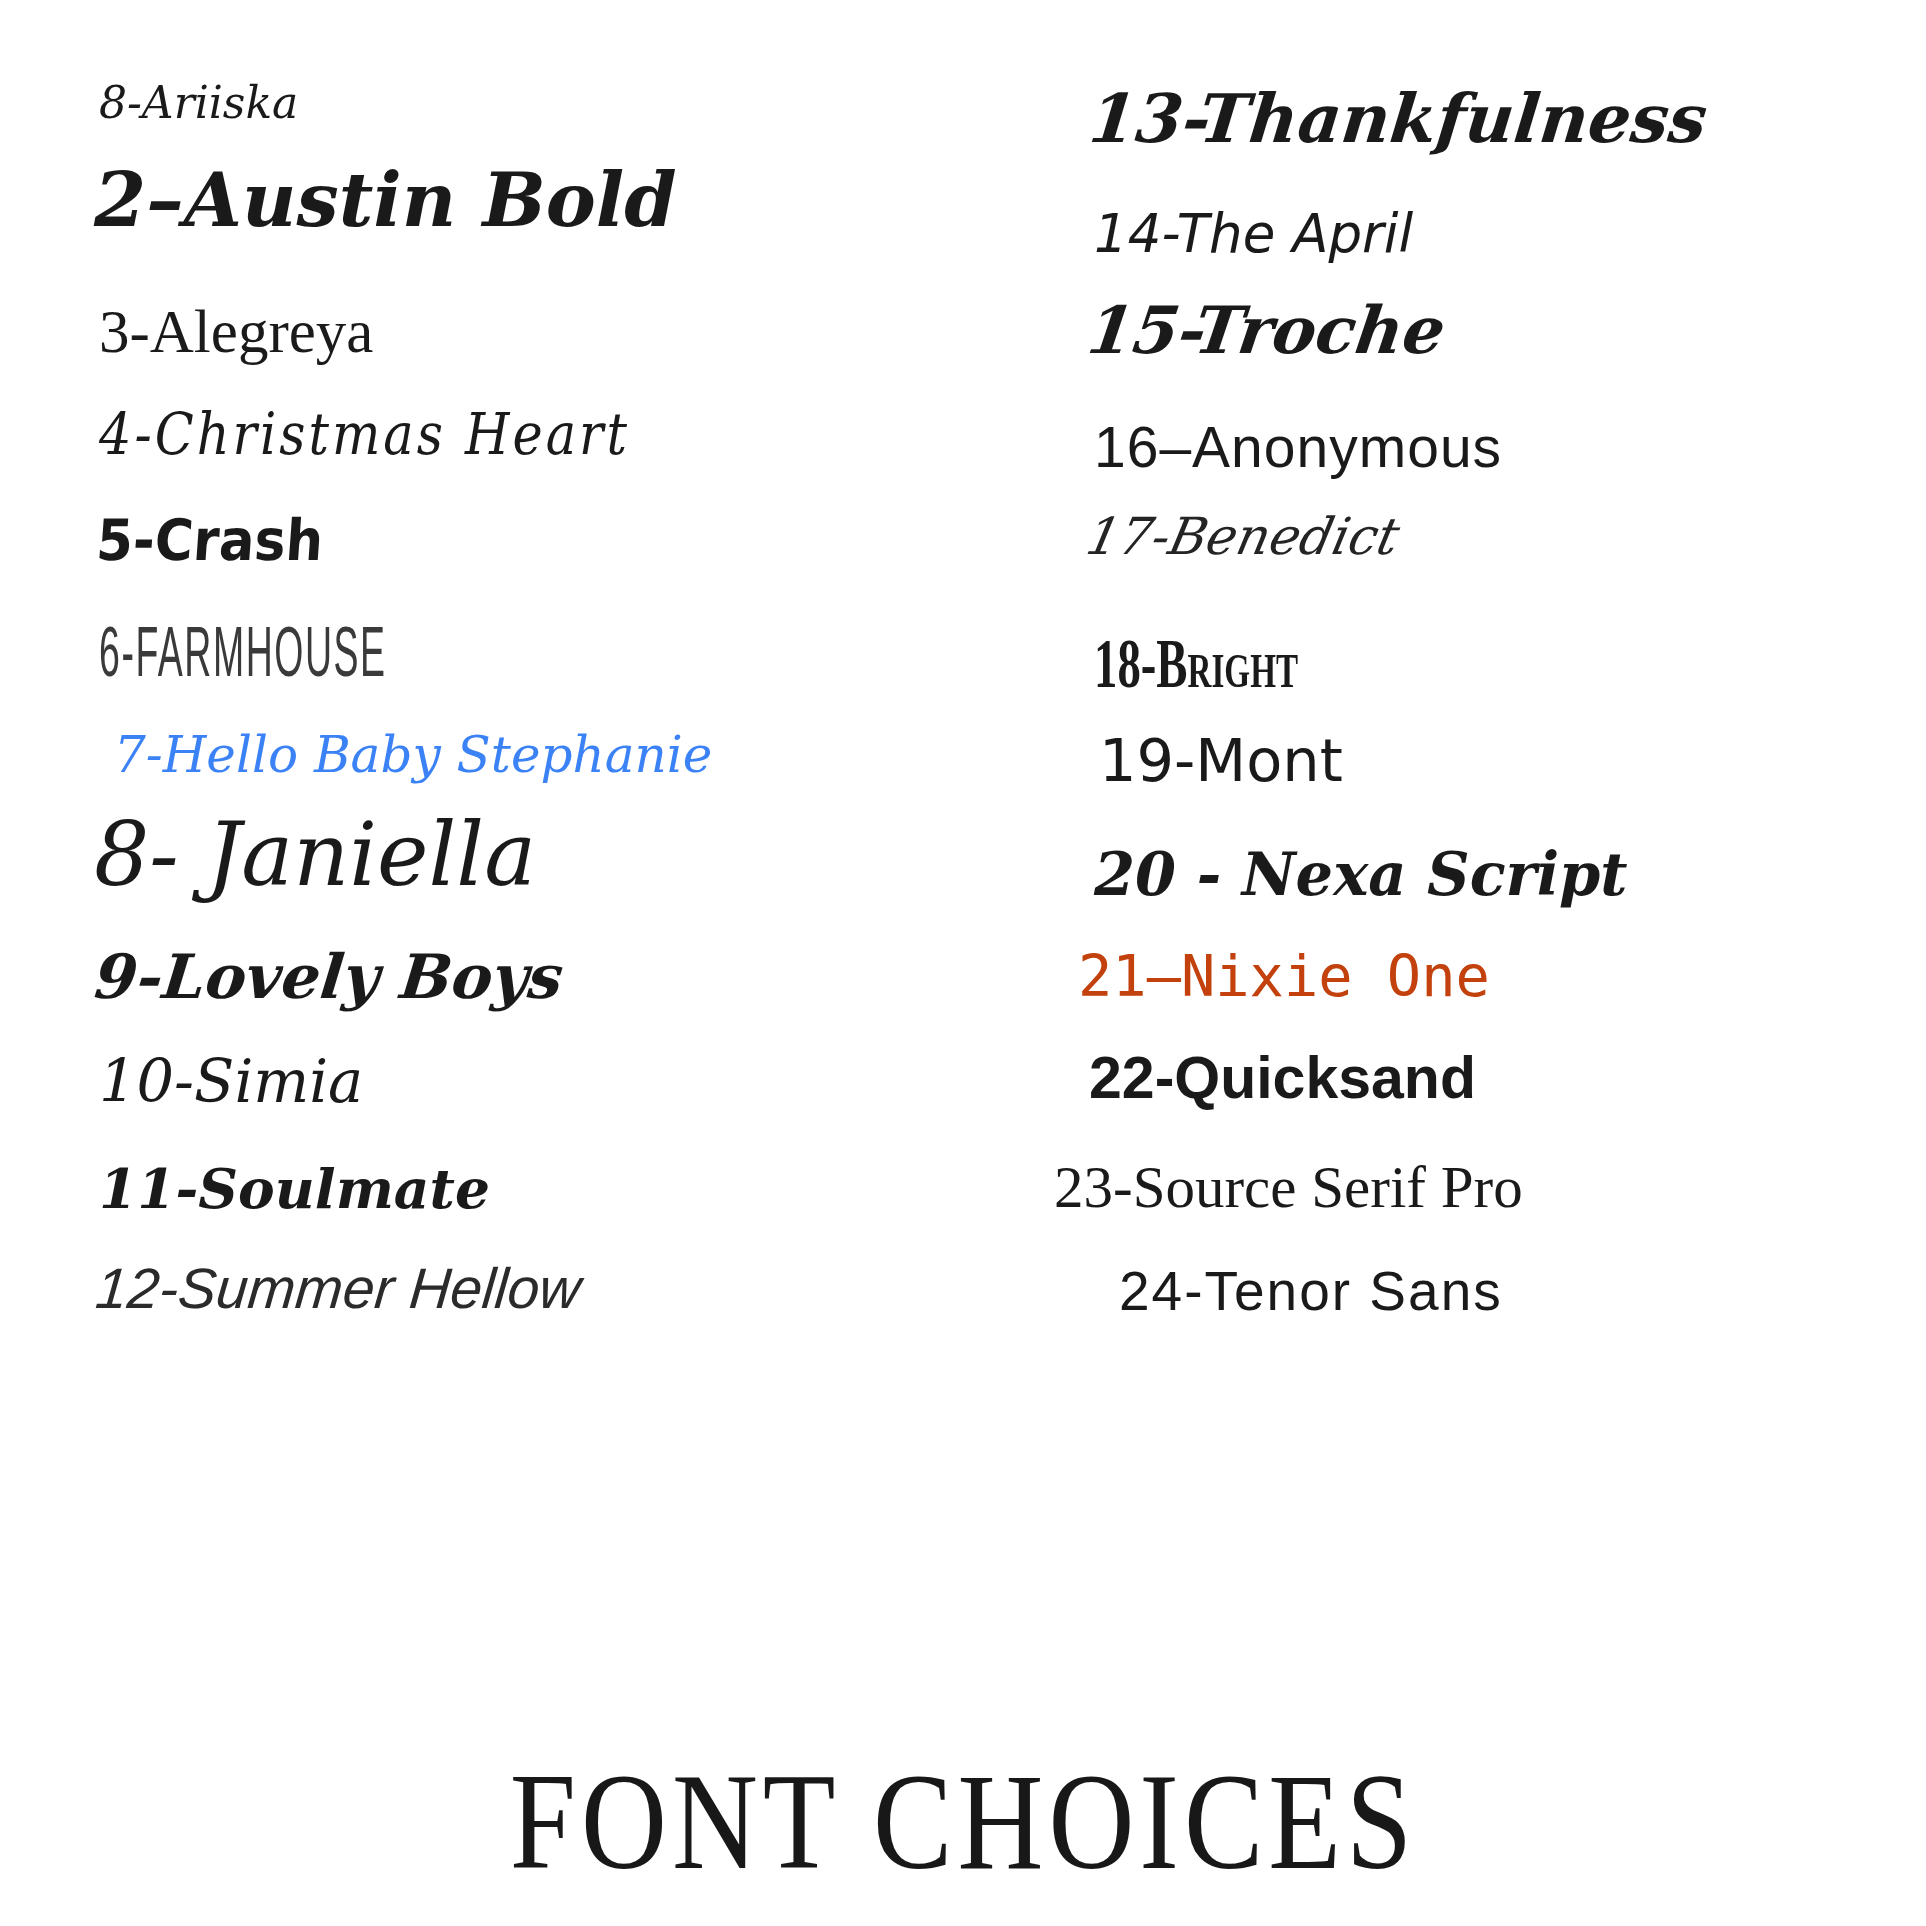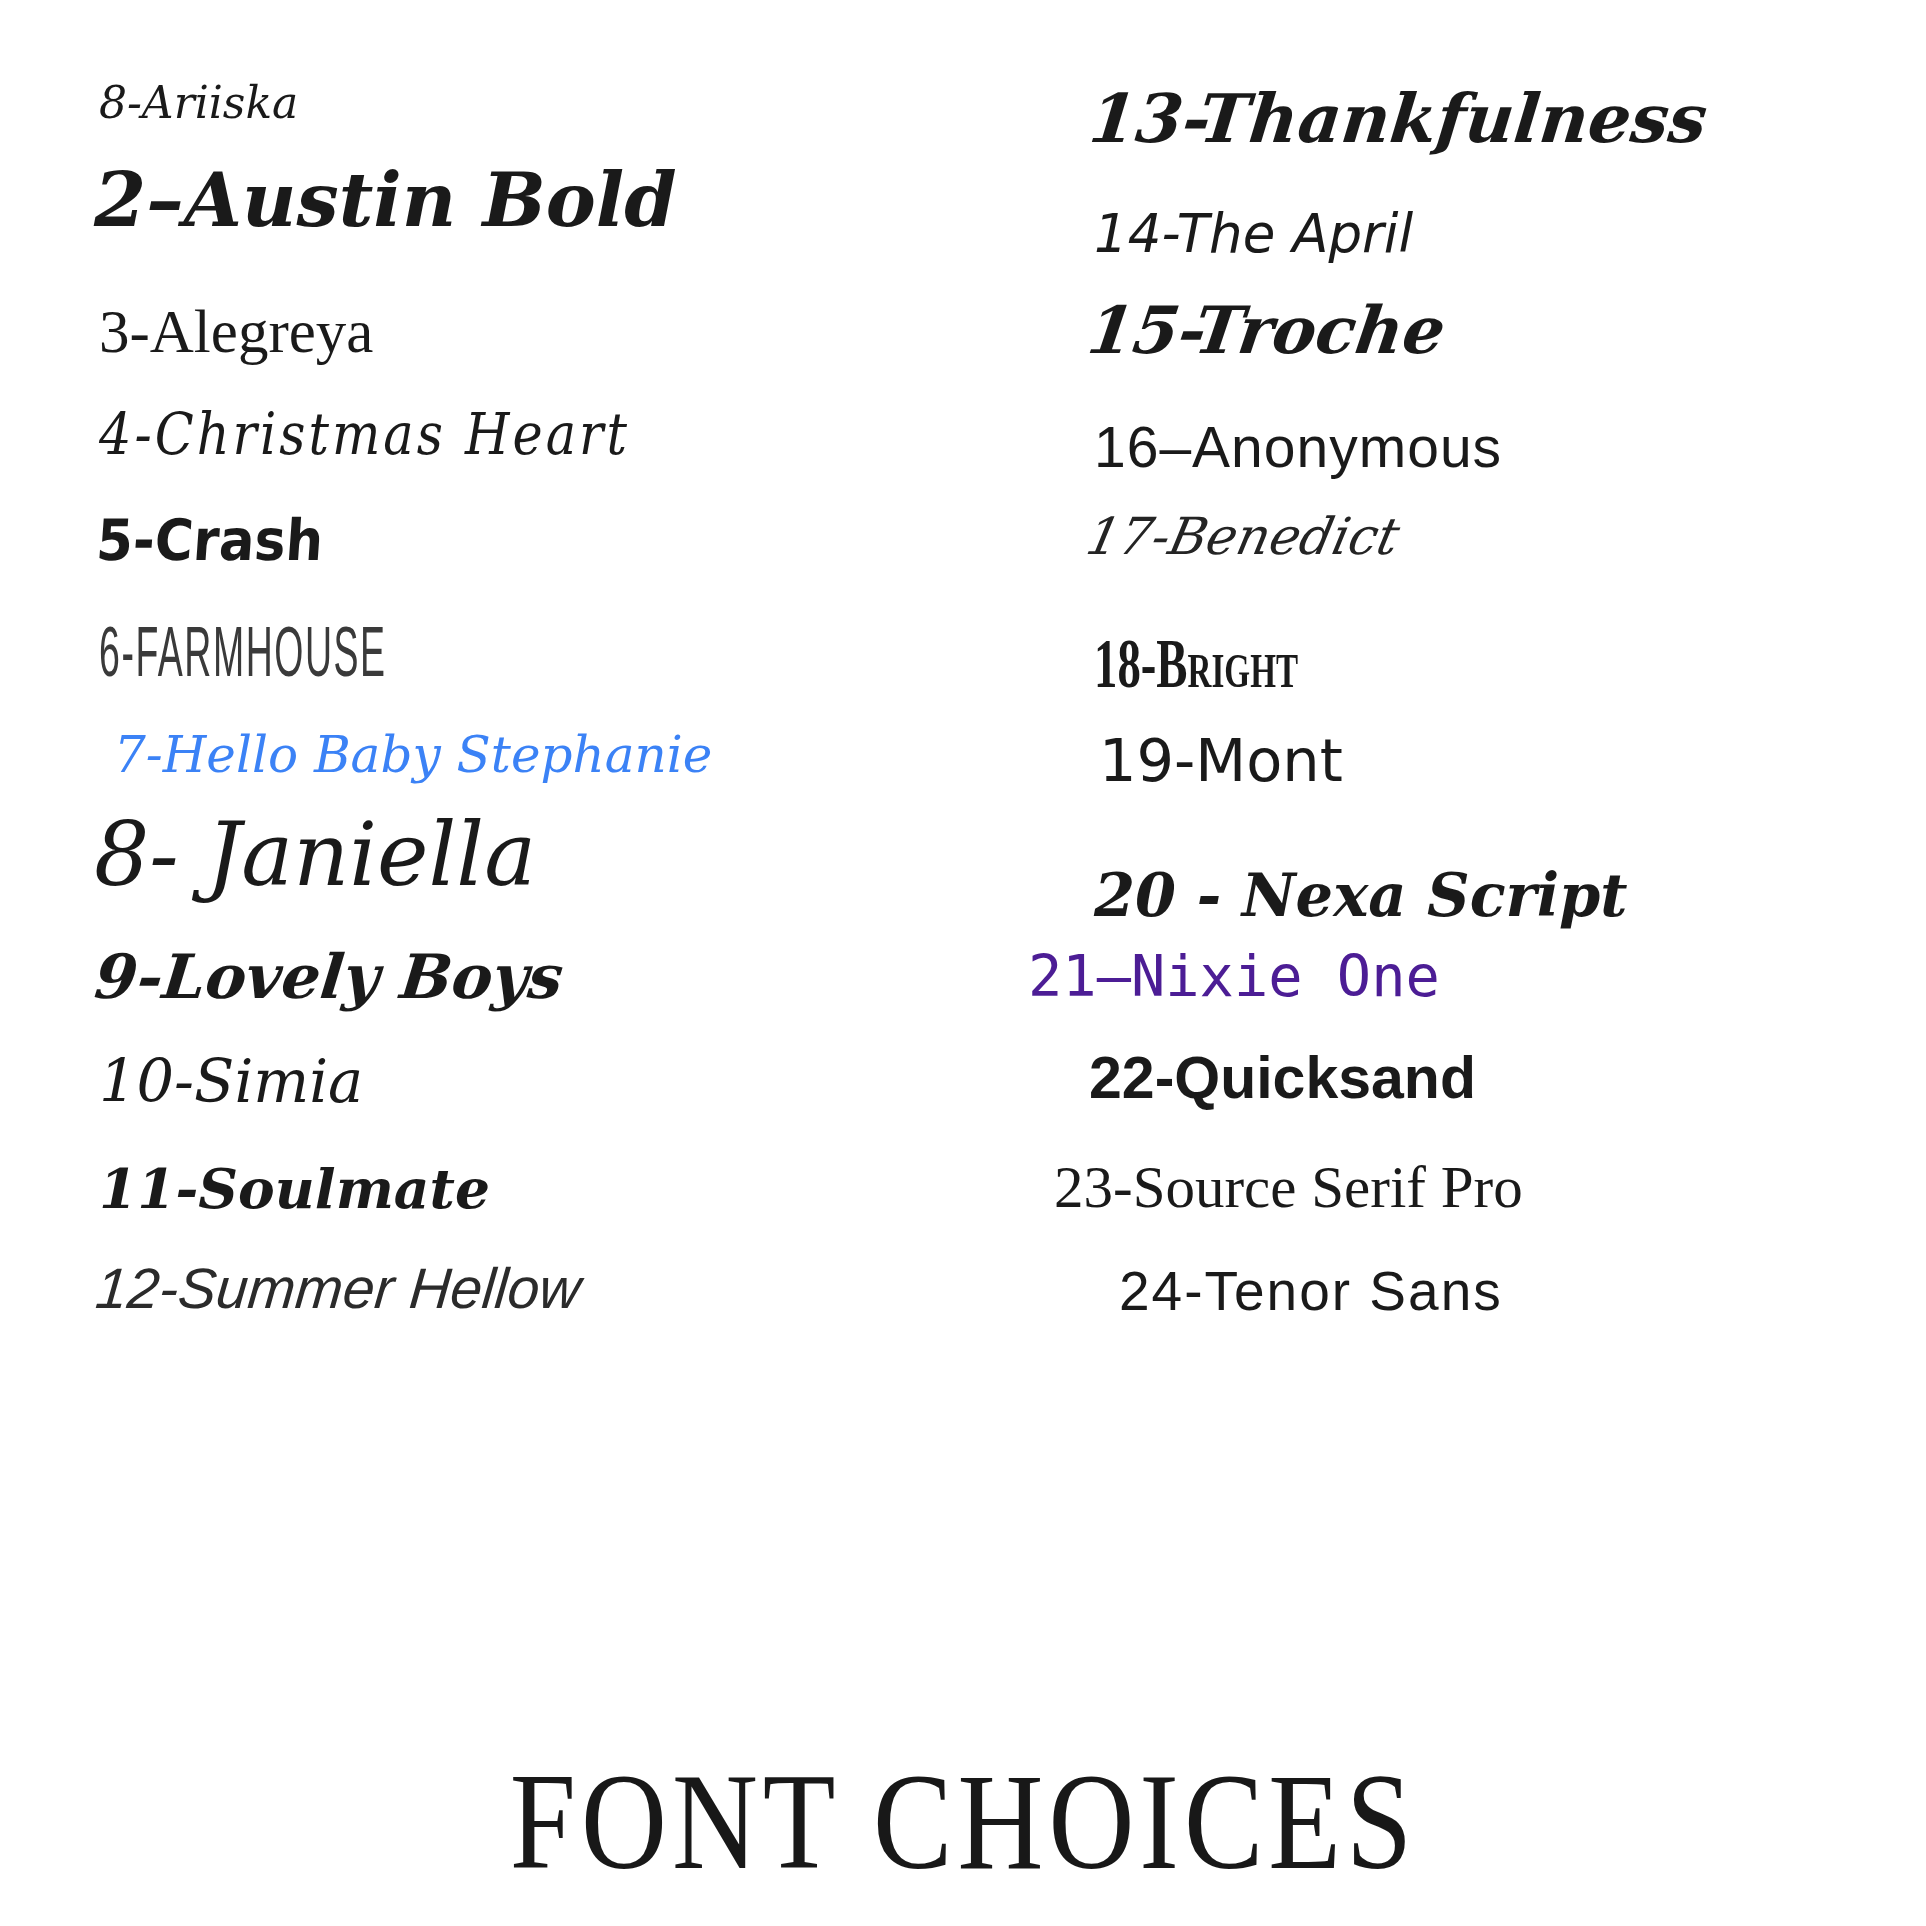--- a/index.html
+++ b/index.html
@@ -36,22 +36,22 @@
   #i11 { left:99px; top:1156px; font:italic 700 55px "DejaVu Serif", serif; }
   #i12 { left:99px; top:1255px; font:italic 400 57px "Liberation Sans", sans-serif; color:#2b2b2b; transform:skewX(-5deg); }
   
   #i13 { left:1094px; top:79px;   font:italic 700 67px "DejaVu Serif", serif; transform:skewX(-6deg); }
   #i14 { left:1094px; top:203px;  font:italic 400 53px "DejaVu Sans", sans-serif; }
   #i15 { left:1094px; top:292px;  font:italic 700 65px "DejaVu Serif", serif; transform:skewX(-8deg); }
   #i16 { left:1094px; top:414px;  font:400 57px "Liberation Sans", sans-serif; letter-spacing:1px; }
   #i17 { left:1094px; top:507px;  font:italic 400 51px "DejaVu Serif", serif; color:#242424; transform:skewX(-12deg); }
   #i18 { left:1094px; top:624px;  font:700 55px "Liberation Serif", serif; font-variant:small-caps; transform:scale(0.85,1.25); }
   #i19 { left:1099px; top:726px;  font:400 59px "DejaVu Sans", sans-serif; }
-  #i20 { left:1094px; top:861px;  font:italic 700 59px "DejaVu Serif", serif; }
-  #i21 { left:1028px; top:943px;  font:400 57px "DejaVu Sans Mono", monospace; color:#4c1d95; }
+  #i20 { left:1094px; top:840px;  font:italic 700 59px "DejaVu Serif", serif; }
+  #i21 { left:1078px; top:943px;  font:400 57px "DejaVu Sans Mono", monospace; color:#c2410c; }
   #i22 { left:1089px; top:1044px; font:700 59px "Liberation Sans", sans-serif; }
   #i23 { left:1045px; top:1153px; font:400 59px "Liberation Serif", serif;margin-left:9px; }
   #i24 { left:1119px; top:1259px; font:400 55px "Liberation Sans", sans-serif; letter-spacing:2px; }
   
   .title-wrap {
     position: absolute;
     left: 0;
     top: 1744px;
     width: 100%;
     text-align: center;

